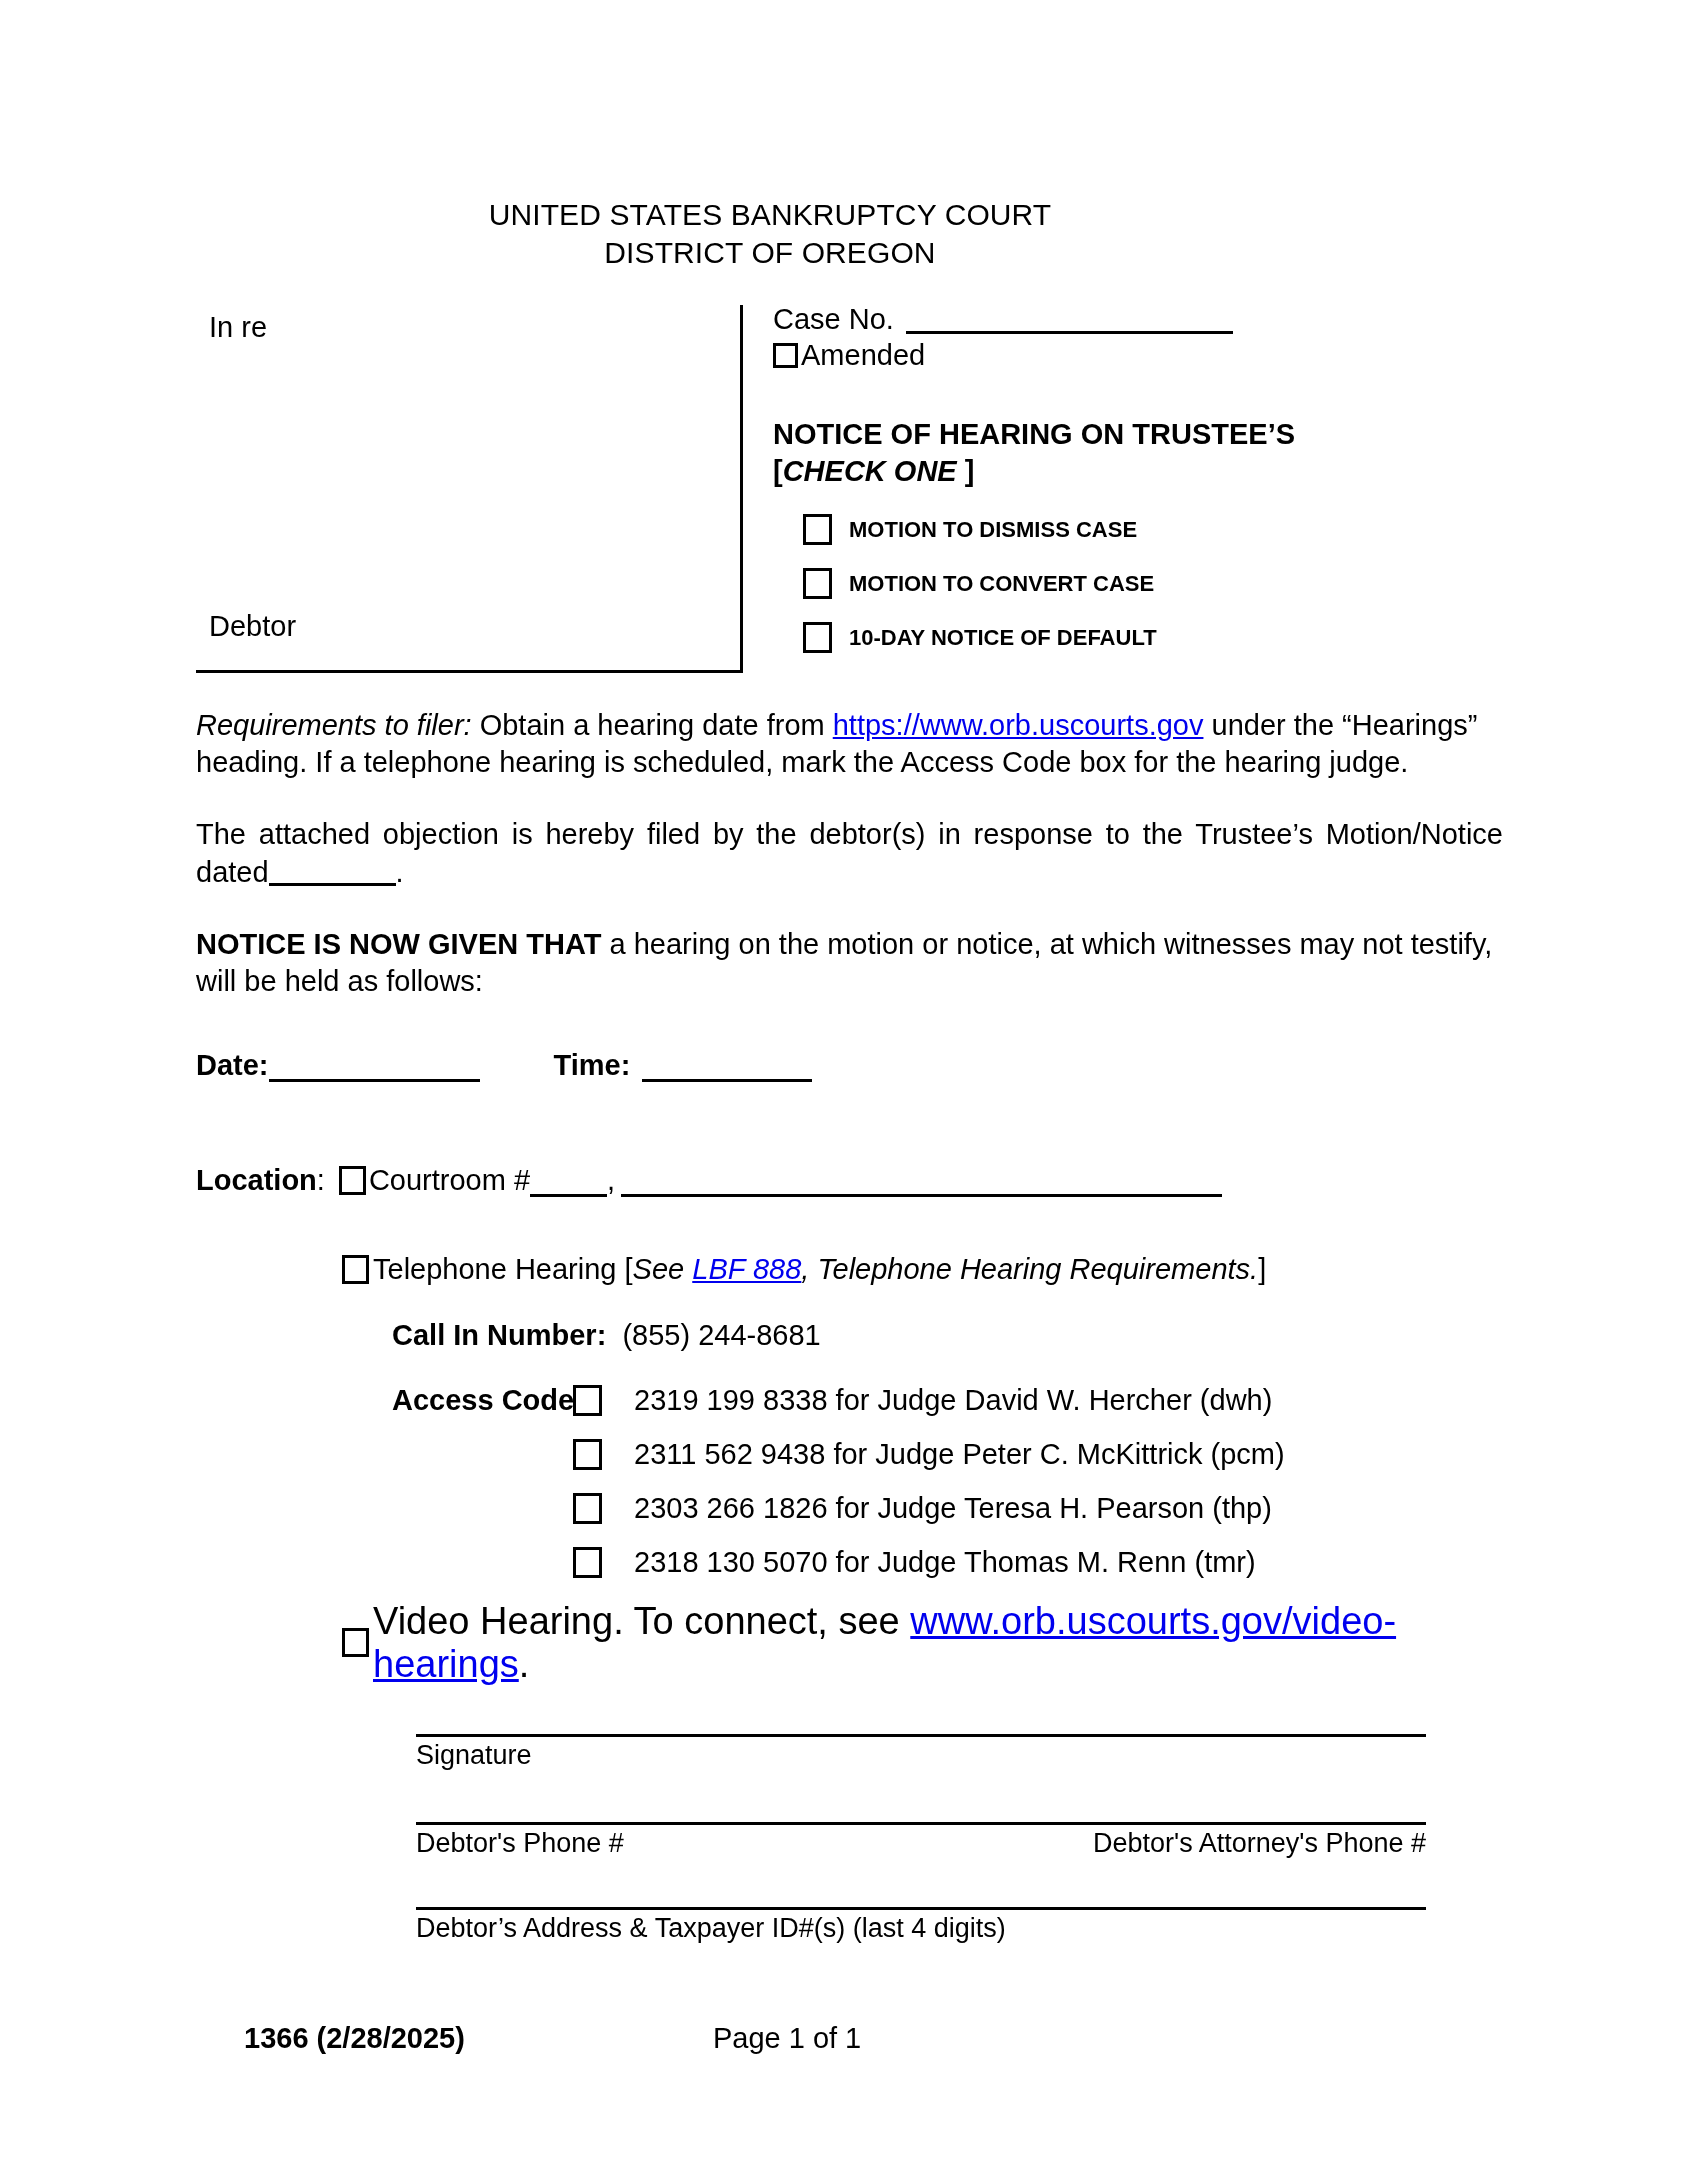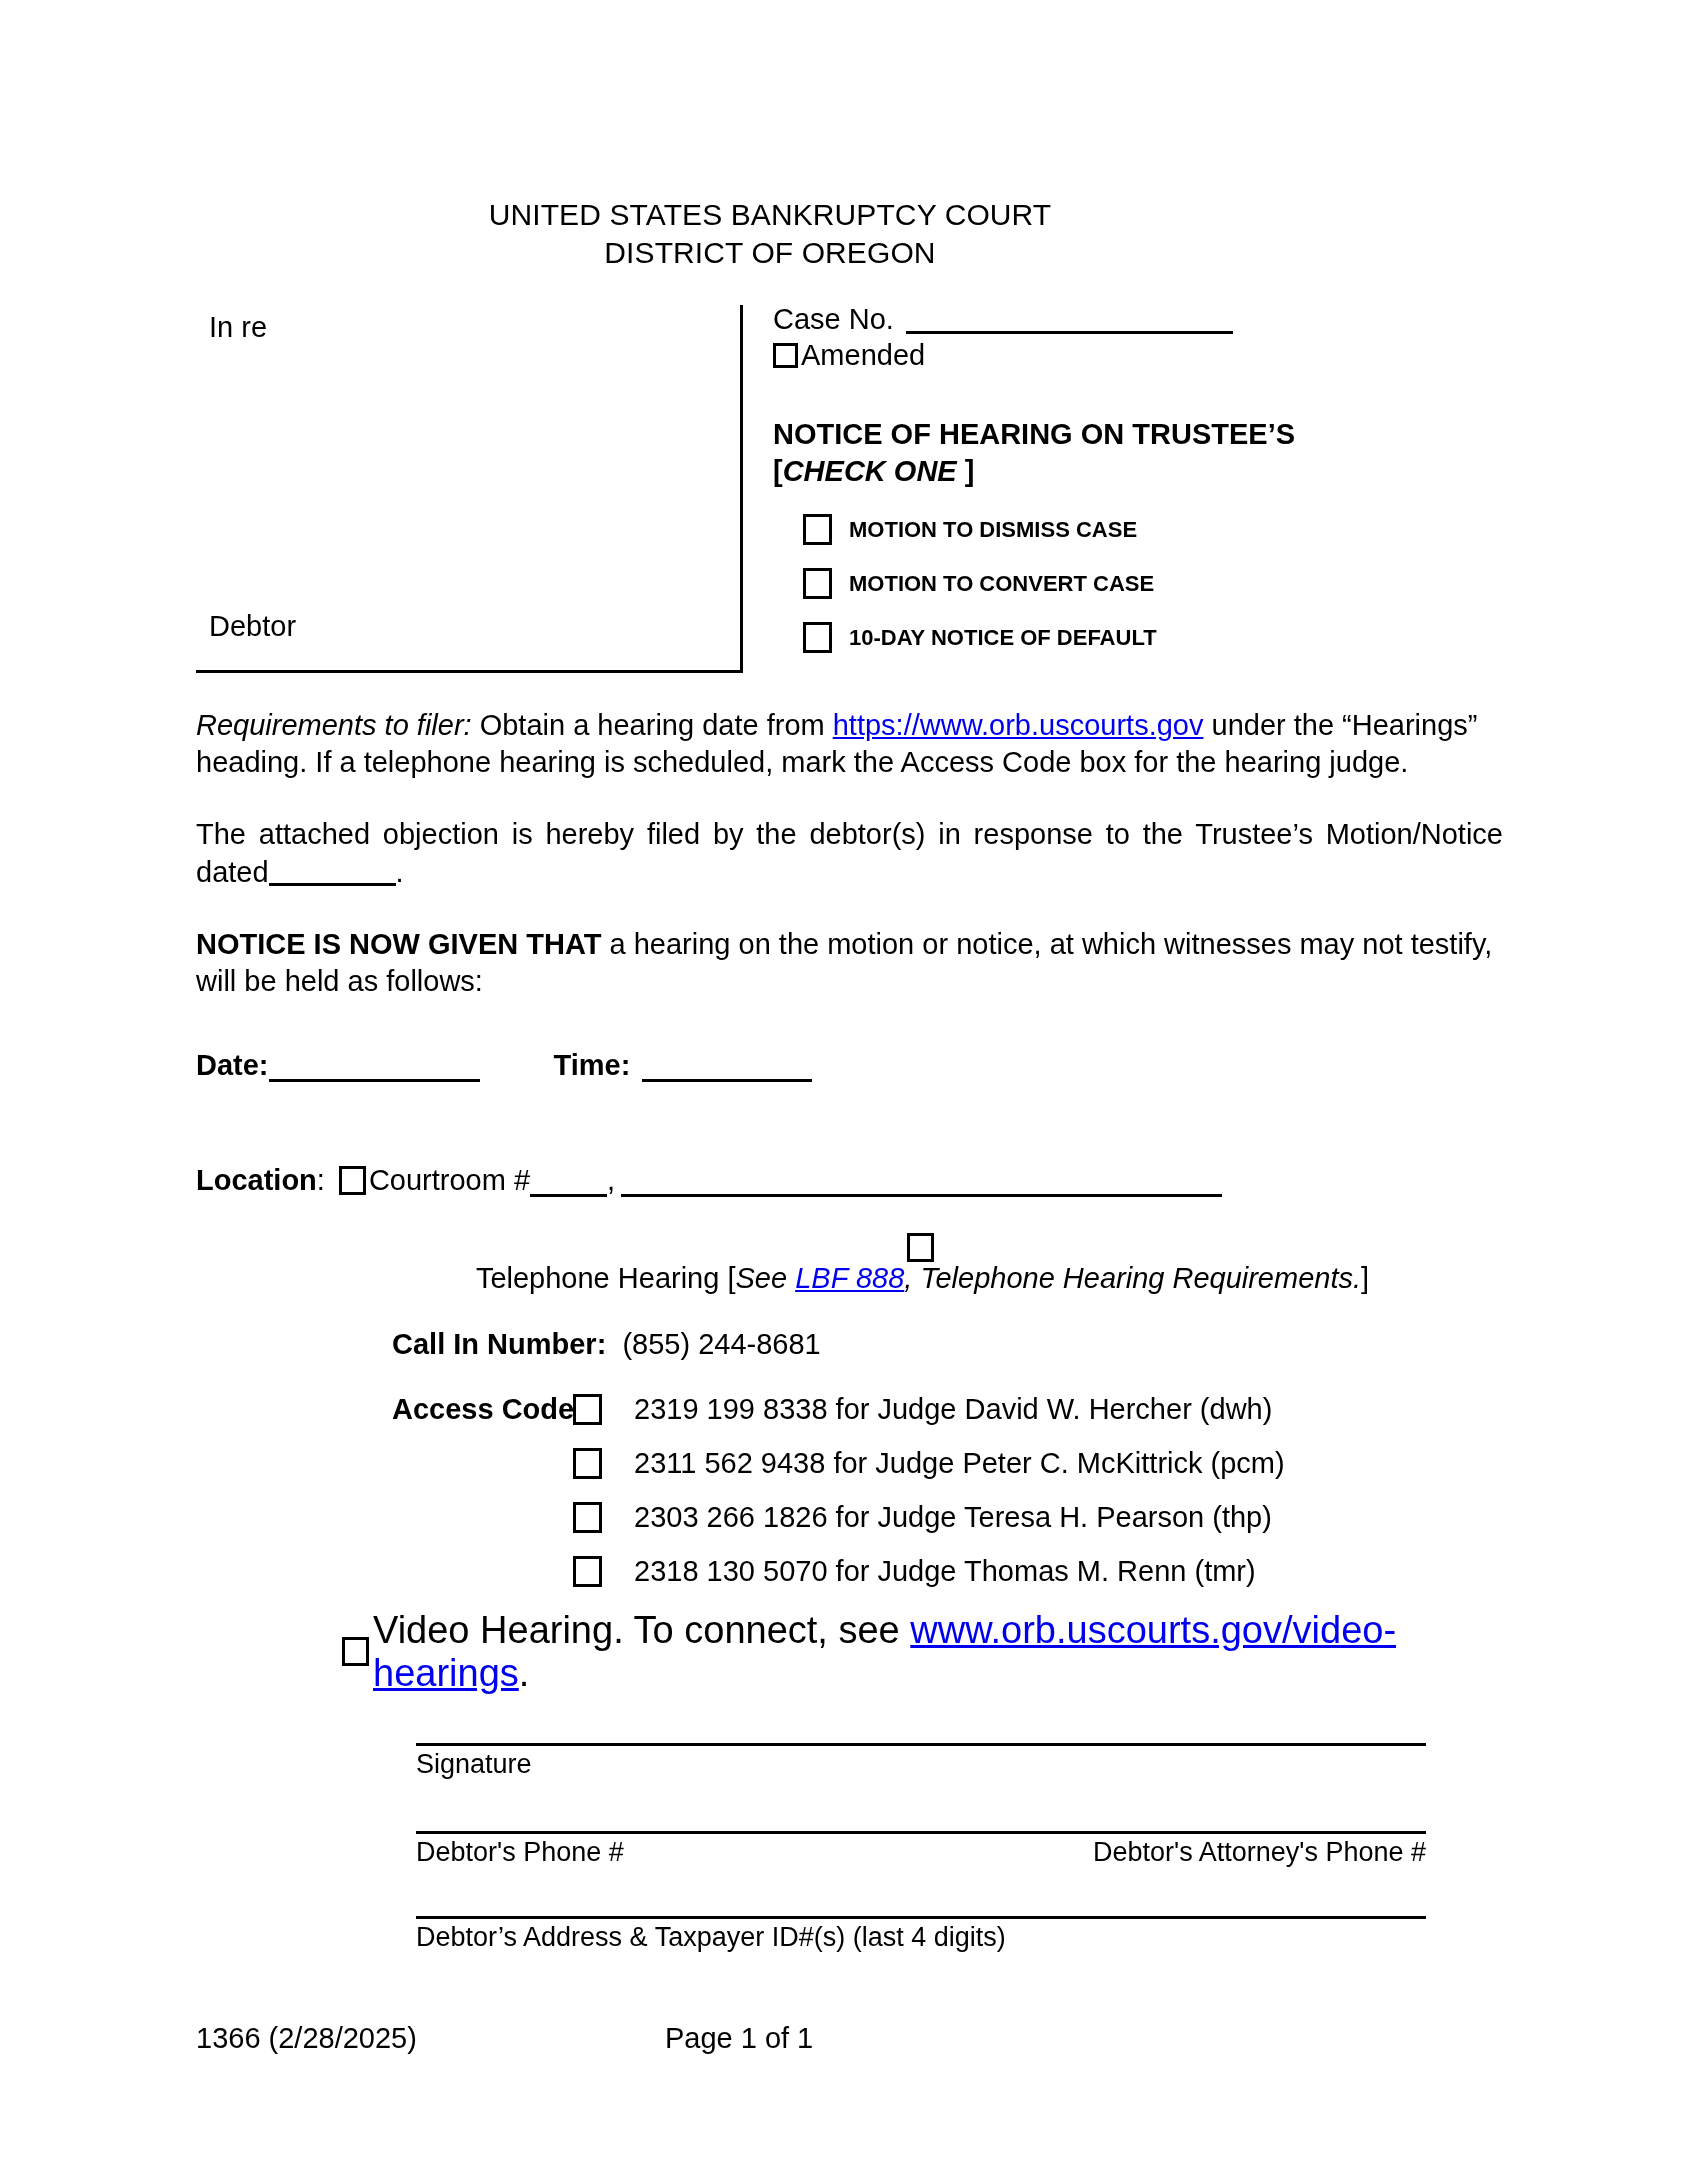--- a/index.html
+++ b/index.html
@@ -165,26 +165,25 @@
   .loc-label { font-weight: bold; white-space: nowrap; }
   .loc-colon { white-space: pre; }
   .location .cb { margin: 0 3px 2px 14px; }
   .loc-text { white-space: nowrap; margin-top: 47px; }
   .rule-courtroom { width: 77px; border-bottom: 3px solid #000; height: 26px; }
   .loc-comma { white-space: pre; }
   .rule-loc-long { width: 601px; border-bottom: 3px solid #000; height: 26px; margin-left: 6px; }
 
   
   .tele-row {
-    margin-top: 36px;
+    margin-top: 56px;
     margin-left: 146px;
     font-size: 29px;
     display: flex;
     align-items: center;
-    flex-direction: column;
   }
   .tele-row .cb { margin-right: 4px; }
   .tele-text { white-space: nowrap; }
 
   .callin-row {
     margin-top: 33px;
     margin-left: 196px;
     font-size: 29px;
   }
   .callin-label { font-weight: bold; }
@@ -240,21 +239,21 @@
   
   .footer {
     position: absolute;
     left: 196px;
     top: 2022px;
     width: 1307px;
     font-size: 29px;
     display: flex;
     align-items: baseline;
   }
-  .footer-form { font-weight: normal; white-space: nowrap; }
+  .footer-form { font-weight: bold; white-space: nowrap; margin-left: 48px; }
   .footer-page {
     margin-left: 248px;
     white-space: nowrap;
   }
 </style>
 </head>
 <body>
 
 <div class="page">
   <div class="doc">

